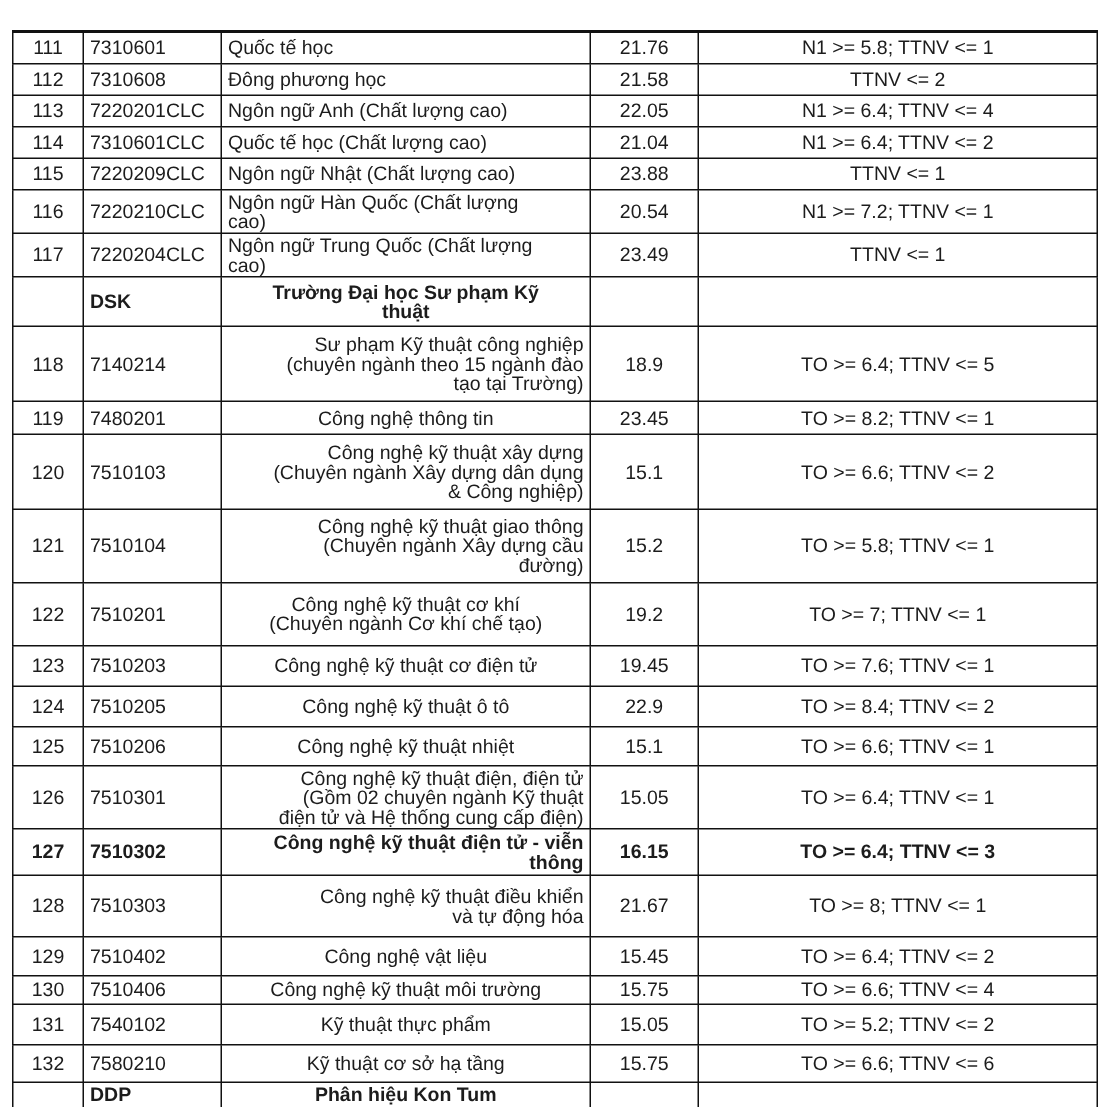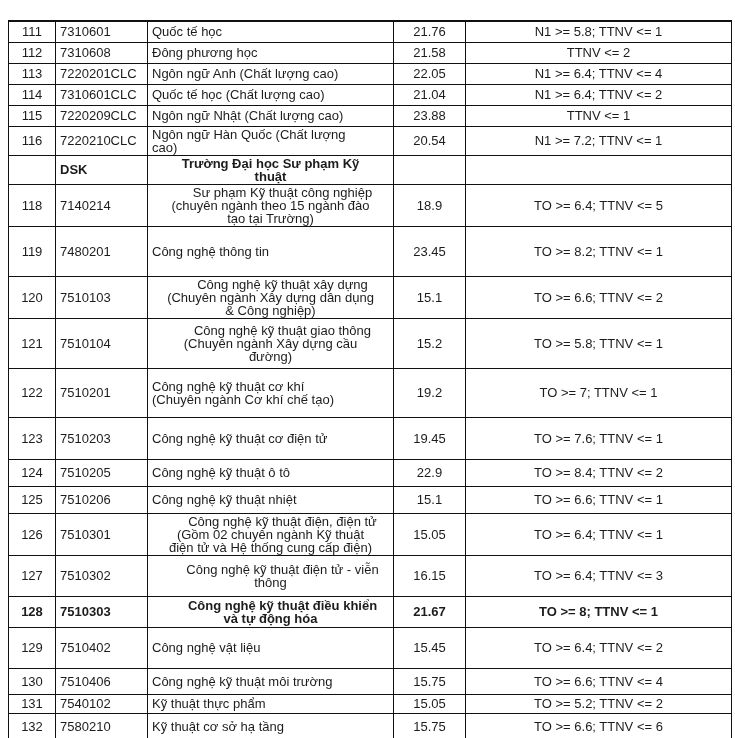--- a/index.html
+++ b/index.html
@@ -34,22 +34,22 @@
     overflow: hidden;
   }
   
   td.c-no    { text-align: center; }
   td.c-code  { text-align: left; padding-left: 9px; }
   td.c-name  { text-align: left; padding-left: 6px; padding-right: 6px; white-space: pre-line; }
   td.c-score { text-align: center; }
   td.c-cond  { text-align: center; padding-left: 12px; }
   
   td.ns-left   { text-align: left; }
-  td.ns-center { }
-  td.ns-indent { text-align: center; text-indent: 24px; }
+  td.ns-center { text-align: center; }
+  td.ns-indent { text-align: right; text-indent: 24px; }
   
   tr.section td { font-weight: bold; }
   tr.section td.c-name { text-align: center; text-indent: 0; }
   
   #rows tr:nth-child(1)  { height: 21px; }
   #rows tr:nth-child(2)  { height: 21px; }
   #rows tr:nth-child(3)  { height: 21px; margin-top: 18px; }
   #rows tr:nth-child(4)  { height: 21px; }
   #rows tr:nth-child(5)  { height: 21px; padding-left: 36px; }
   #rows tr:nth-child(6)  { height: 29px; }
@@ -62,21 +62,21 @@
   #rows tr:nth-child(13) { height: 42px; }
   #rows tr:nth-child(14) { height: 27px; }
   #rows tr:nth-child(15) { height: 27px; margin-top: 10px; }
   #rows tr:nth-child(16) { height: 26px; }
   #rows tr:nth-child(17) { height: 41px; }
   #rows tr:nth-child(18) { height: 31px; font-weight: bold; }
   #rows tr:nth-child(19) { height: 41px; }
   #rows tr:nth-child(20) { height: 26px; }
   #rows tr:nth-child(21) { height: 19px; }
   #rows tr:nth-child(22) { height: 27px; }
-  #rows tr:nth-child(23) { height: 25px; font-weight: bold; }
+  #rows tr:nth-child(23) { height: 25px; }
   #rows tr:nth-child(24) { height: 17px; }
   #rows tr:nth-child(25) { height: 18px; }
   #rows tr:nth-child(26) { height: 10px; }
 </style>
 </head>
 <body>
 
 <div class="page">
   <table class="score-table">
     <colgroup>
@@ -123,20 +123,28 @@
           <td class="c-cond">TTNV &lt;= 1</td>
         </tr>
         <tr class="data">
           <td class="c-no">116</td>
           <td class="c-code">7220210CLC</td>
           <td class="c-name ns-left">Ngôn ngữ Hàn Quốc (Chất lượng
 cao)</td>
           <td class="c-score">20.54</td>
           <td class="c-cond">N1 &gt;= 7.2; TTNV &lt;= 1</td>
         </tr>
+        <tr class="data">
+          <td class="c-no">117</td>
+          <td class="c-code">7220204CLC</td>
+          <td class="c-name ns-left">Ngôn ngữ Trung Quốc (Chất lượng
+cao)</td>
+          <td class="c-score">23.49</td>
+          <td class="c-cond">TTNV &lt;= 1</td>
+        </tr>
         <tr class="section">
           <td class="c-no"></td>
           <td class="c-code">DSK</td>
           <td class="c-name ns-center">Trường Đại học Sư phạm Kỹ
 thuật</td>
           <td class="c-score"></td>
           <td class="c-cond"></td>
         </tr>
         <tr class="data">
           <td class="c-no">118</td>

